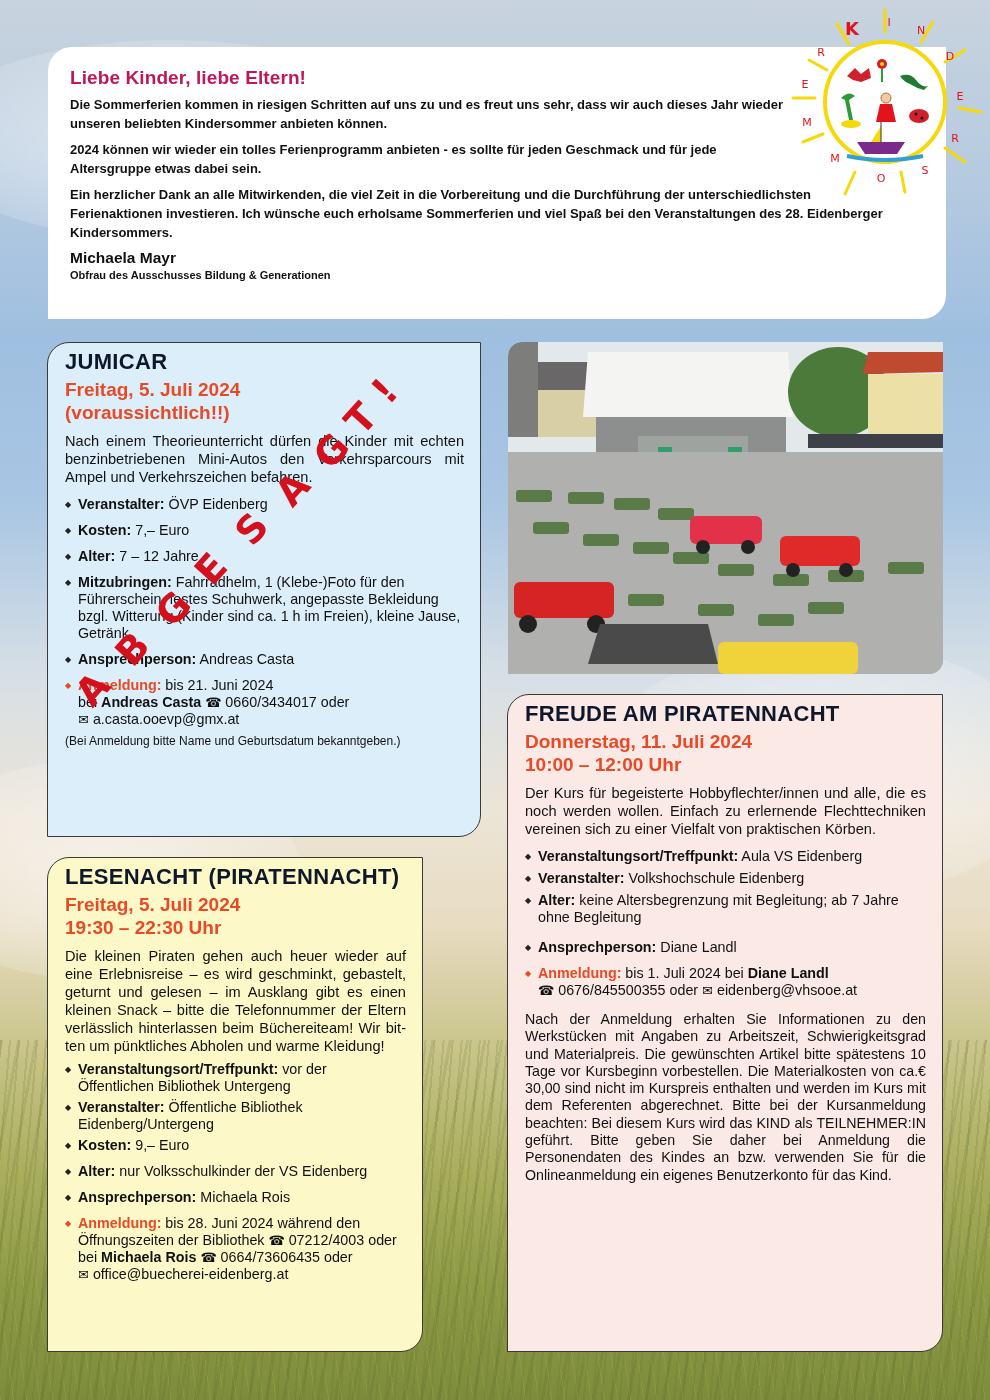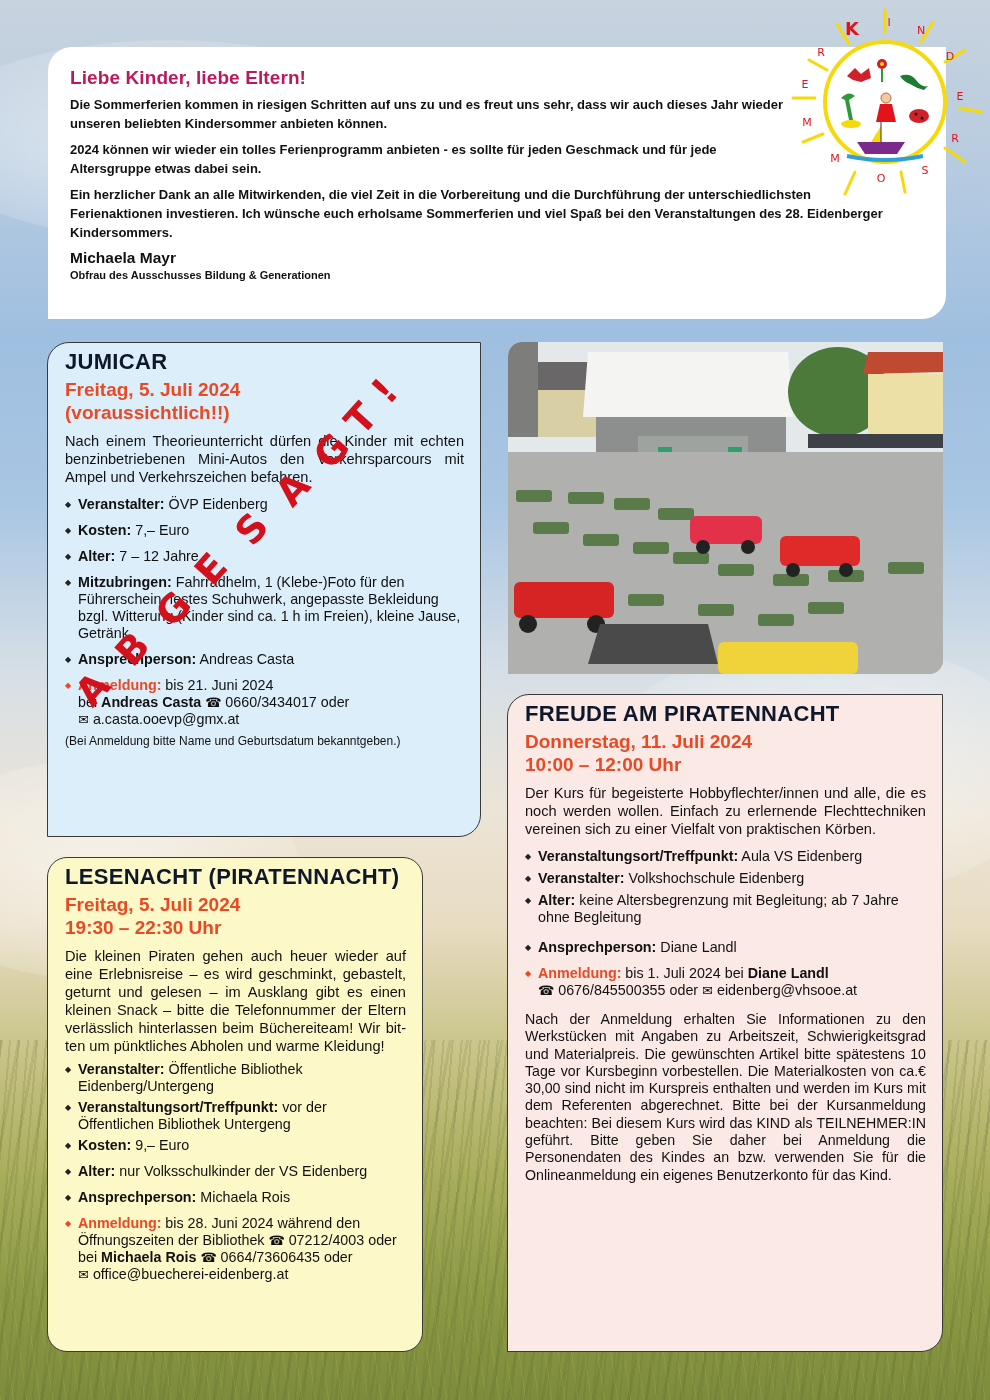--- a/index.html
+++ b/index.html
@@ -87,21 +87,21 @@
   .box li::before {
     content: "\25C6"; position: absolute; left: 0; top: 0; font-size: 8px; color: #222;
   }
   .box li.reg::before { color: #e84a25; }
   .box li b { font-weight: bold; }
   .box li .regl { color: #e84a25; font-weight: bold; }
   .box .note { font-size: 12px; line-height: 17px; }
   .ic { font-size: 13px; }
 
   .jumicar { left: 47px; top: 342px; width: 434px; height: 495px; }
-  .lesenacht { left: 47px; top: 857px; width: 376px; height: 495px; border-radius: 20px; }
+  .lesenacht { left: 47px; top: 857px; width: 376px; height: 495px; }
   .korb { left: 507px; top: 694px; width: 436px; height: 658px; }
 
   .photo {
     position: absolute; left: 508px; top: 342px; width: 435px; height: 332px;
     border-radius: 14px 0 14px 0; overflow: hidden;
     background: linear-gradient(180deg, #dfe4e6 0%, #cfd5d6 30%, #9aa4a2 45%, #a9aaa6 60%, #b4b5b0 100%);
   }
 
   
   .stamp {
@@ -270,22 +270,22 @@
 </div>
 
 <section class="box yellow lesenacht">
   <h2>LESENACHT (PIRATENNACHT)</h2>
   <div class="date">
     <div>Freitag, 5. Juli 2024</div>
     <div>19:30 – 22:30 Uhr</div>
   </div>
   <p class="desc" style="margin-bottom:6px;">Die kleinen Piraten gehen auch heuer wieder auf eine Erlebnisreise – es wird geschminkt, gebastelt, geturnt und gelesen – im Ausklang gibt es einen kleinen Snack – bitte die Telefonnummer der Eltern verlässlich hinterlassen beim Büchereiteam! Wir bit­ten um pünktliches Abholen und warme Kleidung!</p>
   <ul>
+    <li style="margin-bottom:4px;"><b>Veranstaltungsort/Treffpunkt:</b><span> vor der Öffentlichen Bibliothek Untergeng</span></li>
     <li style="margin-bottom:4px;"><b>Veranstalter:</b><span> Öffentliche Bibliothek Eidenberg/Untergeng</span></li>
-    <li style="margin-bottom:4px;"><b>Veranstaltungsort/Treffpunkt:</b><span> vor der Öffentlichen Bibliothek Untergeng</span></li>
     <li><b>Kosten:</b><span> 9,– Euro</span></li>
     <li><b>Alter:</b><span> nur Volksschulkinder der VS Eidenberg</span></li>
     <li><b>Ansprechperson:</b><span> Michaela Rois</span></li>
     <li class="reg">
       <span class="regl">Anmeldung:</span><span> bis 28. Juni 2024 während den Öffnungszeiten der Bibliothek </span>
       <span class="ic">☎</span>
       <span>07212/4003</span><span> oder</span><br>
       <span>bei </span><b>Michaela Rois</b>
       <span class="ic">☎</span>
       <span>0664/73606435</span><span> oder</span><br>

